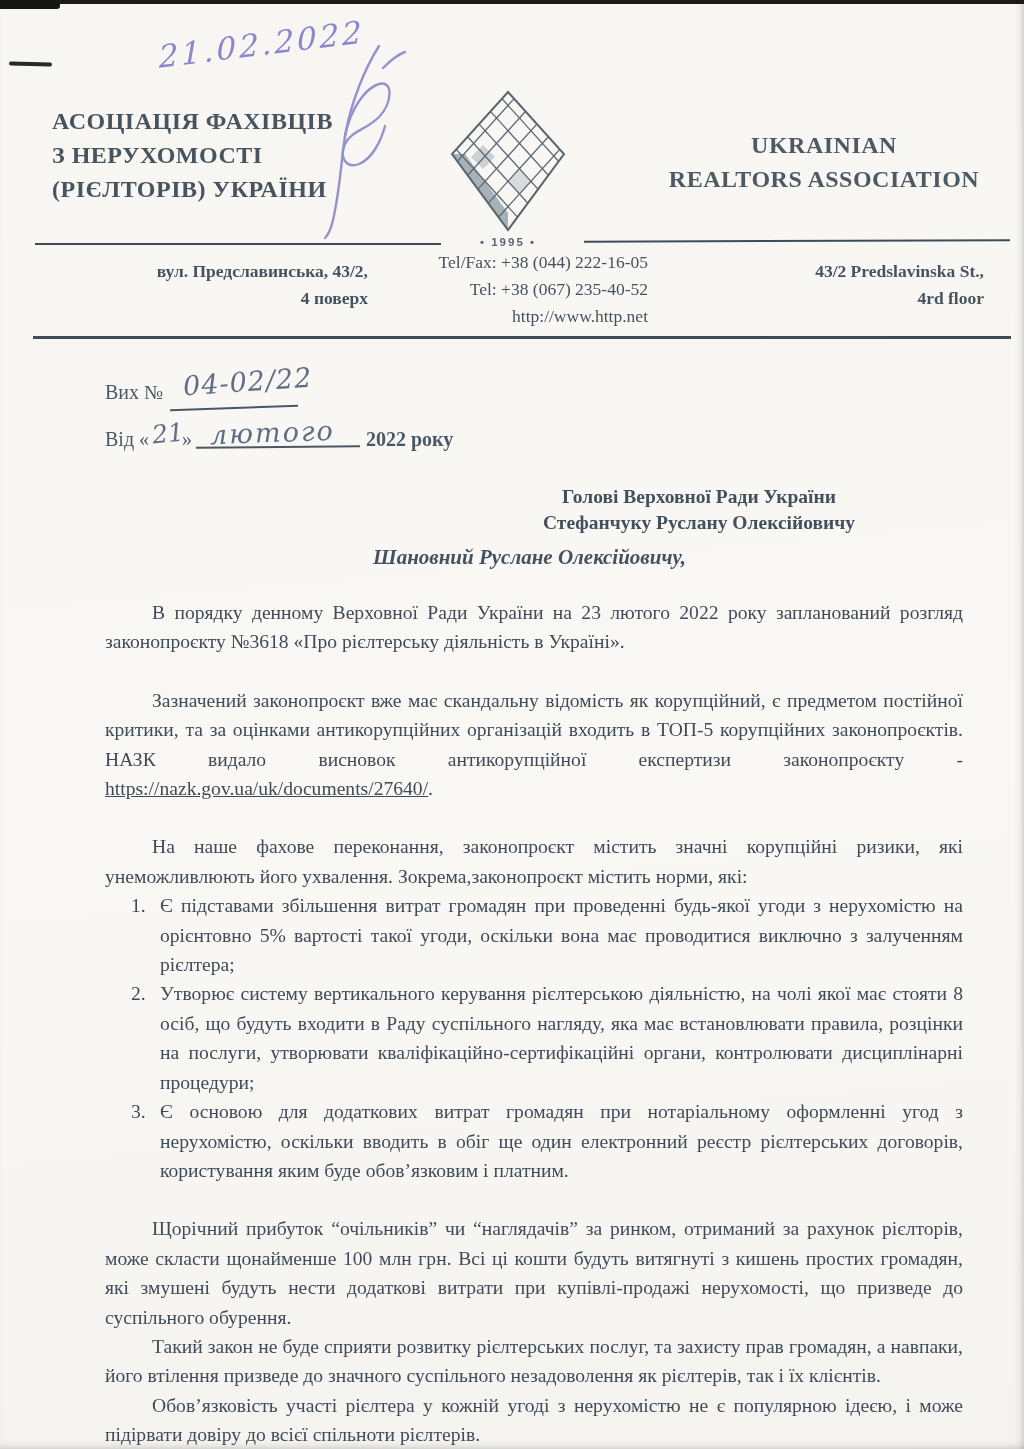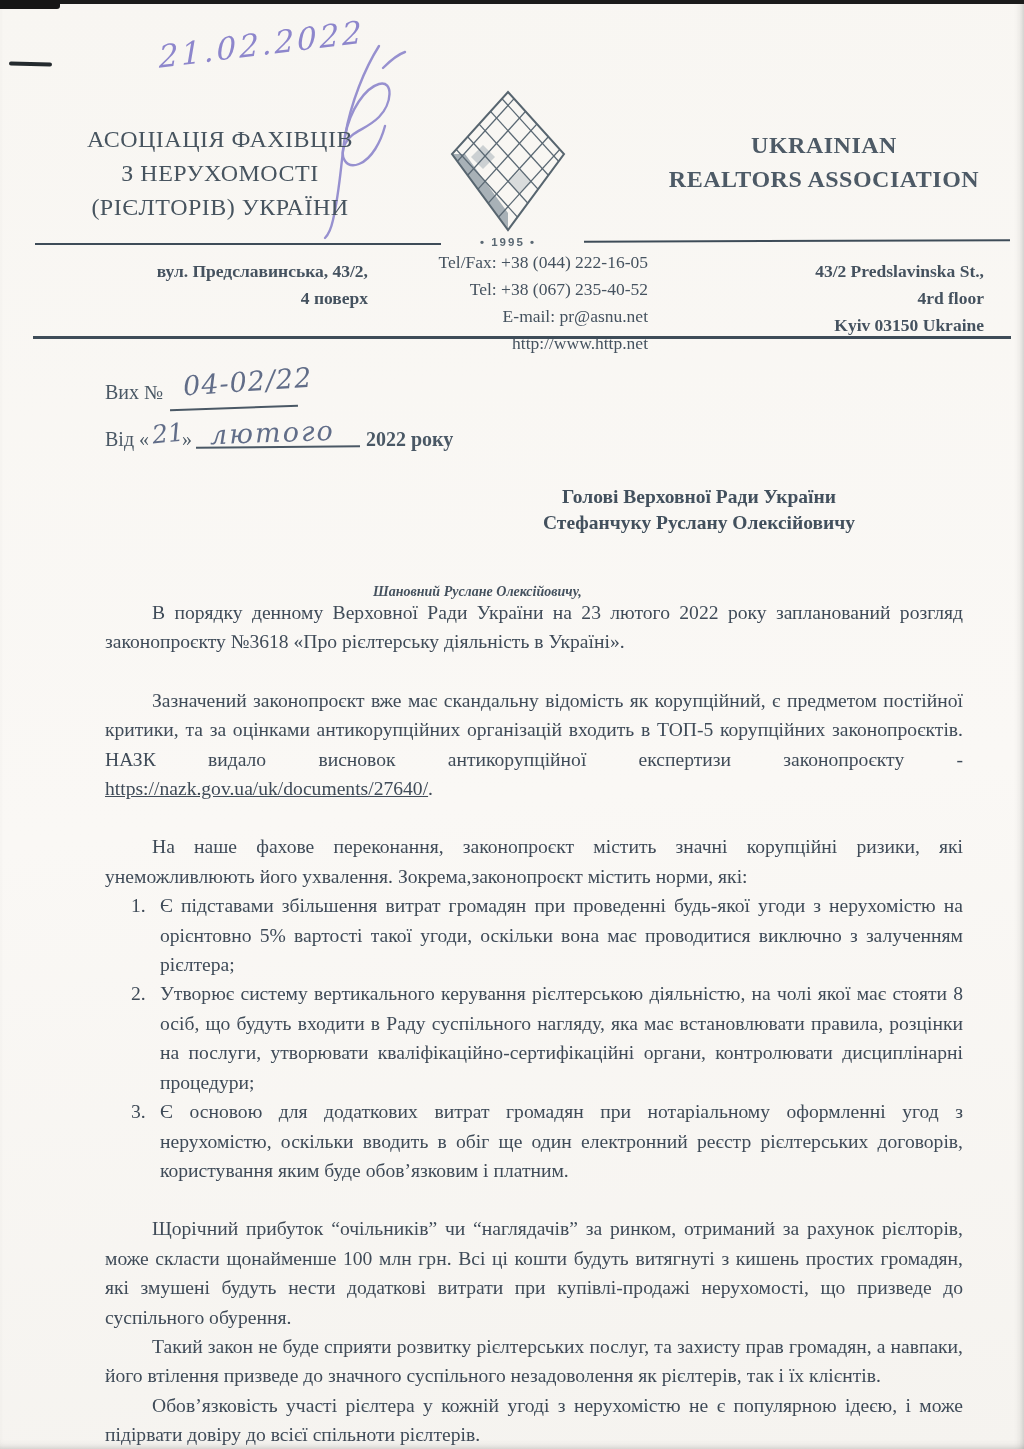--- a/index.html
+++ b/index.html
@@ -14,21 +14,21 @@
   
   .top-strip{left:0;top:0;width:1024px;height:4px;background:#1b1b1b;}
   .top-blob{left:0;top:0;width:60px;height:9px;background:#161616;border-radius:0 0 3px 0;}
   .left-dash{left:9px;top:62px;width:43px;height:4px;background:#242a2e;transform:rotate(1.5deg);border-radius:2px;}
   
   .hw{font-family:"DejaVu Serif", serif;font-style:italic;}
   .hw-date{left:158px;top:26px;font-size:31px;color:#8d86cc;letter-spacing:3px;transform:rotate(-7deg) skewX(-6deg);}
   .hw-slate{color:#616d88;}
   .sig{left:295px;top:38px;}
   
-  .org-uk{left:52px;top:122px;width:336px;text-align:center;font-weight:normal;font-size:24px;line-height:34px;color:#47545f;letter-spacing:.5px;}
+  .org-uk{left:52px;top:104px;width:336px;text-align:left;font-weight:bold;font-size:24px;line-height:34px;color:#47545f;letter-spacing:.5px;}
   .org-en{left:638px;top:128px;width:372px;text-align:center;font-weight:bold;font-size:24px;line-height:34px;color:#4d5a66;letter-spacing:.5px;}
   .seal{left:406px;top:50px;}
   .rule{background:#3e4c58;height:2px;}
   .rule1a{left:35px;top:243px;width:406px;}
   .rule1b{left:584px;top:240px;width:426px;transform:rotate(-.2deg);}
   .rule2{left:33px;top:336px;width:978px;height:3px;}
   .addr{font-size:17.5px;line-height:27px;text-align:right;color:#45525f;}
   .addr-uk{left:72px;top:258px;width:296px;font-weight:bold;}
   .contacts{left:352px;top:249px;width:296px;}
   .addr-en{left:688px;top:258px;width:296px;font-weight:bold;}
@@ -38,21 +38,21 @@
   .hw-num{left:183px;top:366px;font-size:27px;letter-spacing:1px;transform:rotate(-4deg);}
   .u1{left:170px;top:407px;width:128px;height:2px;background:#4a5865;transform:rotate(-2deg);}
   .lbl-vid{left:105px;top:428px;text-align:right;}
   .hw-day{left:152px;top:419px;font-size:25px;transform:rotate(-6deg);}
   .lbl-close{left:182px;top:428px;}
   .hw-month{left:210px;top:417px;font-size:27px;letter-spacing:2px;transform:rotate(-2deg);}
   .u2{left:196px;top:446px;width:164px;height:2px;background:#4a5865;transform:rotate(-.5deg);}
   .lbl-year{left:366px;top:428px;font-weight:600;}
   
   .addressee{left:500px;top:484px;width:398px;text-align:center;font-weight:bold;font-size:19.5px;line-height:26px;color:#42505d;}
-  .salutation{left:373px;top:584px;font-weight:bold;font-style:italic;font-size:14px;color:#44515e;}
+  .salutation{left:373px;top:545px;font-weight:bold;font-style:italic;font-size:21px;color:#44515e;}
   
   .body{left:105px;top:598px;width:858px;font-size:19.6px;line-height:29.4px;text-align:justify;color:#3f4b58;}
   .body p{margin:0;text-indent:47px;}
   .body p.sp{margin-bottom:29px;}
   .doclink{color:#3f4b58;text-decoration:underline;}
   ol.points{margin:0 0 29px 0;padding:0 0 0 55px;list-style:none;counter-reset:item;}
   ol.points li{counter-increment:item;position:relative;margin:0;}
   ol.points li::before{content:counter(item) ".";position:absolute;left:-29px;top:0;}
   .seal text{fill:#5a6873;font-family:"Liberation Sans", sans-serif;font-weight:bold;}
 </style>
@@ -120,27 +120,25 @@
   <div class="abs rule rule1a"></div>
   <div class="abs rule rule1b"></div>
 
   <div class="abs addr addr-uk">
     <div>вул. Предславинська, 43/2,</div>
     <div>4 поверх</div>
   </div>
   <div class="abs addr contacts">
     <div>Tel/Fax: +38 (044) 222-16-05</div>
     <div>Tel: +38 (067) 235-40-52</div>
-    <div>E-mail: pr@asnu.net</div>
     <div>http://www.http.net</div>
   </div>
   <div class="abs addr addr-en">
     <div>43/2 Predslavinska St.,</div>
     <div>4rd floor</div>
-    <div>Kyiv 03150 Ukraine</div>
   </div>
 
   <div class="abs rule rule2"></div>
 
   <div class="abs print lbl-vyh">Вих №</div>
   <div class="abs hw hw-slate hw-num">04-02/22</div>
   <div class="abs u1"></div>
 
   <div class="abs print lbl-vid">Від «</div>
   <div class="abs hw hw-slate hw-day">21</div>

